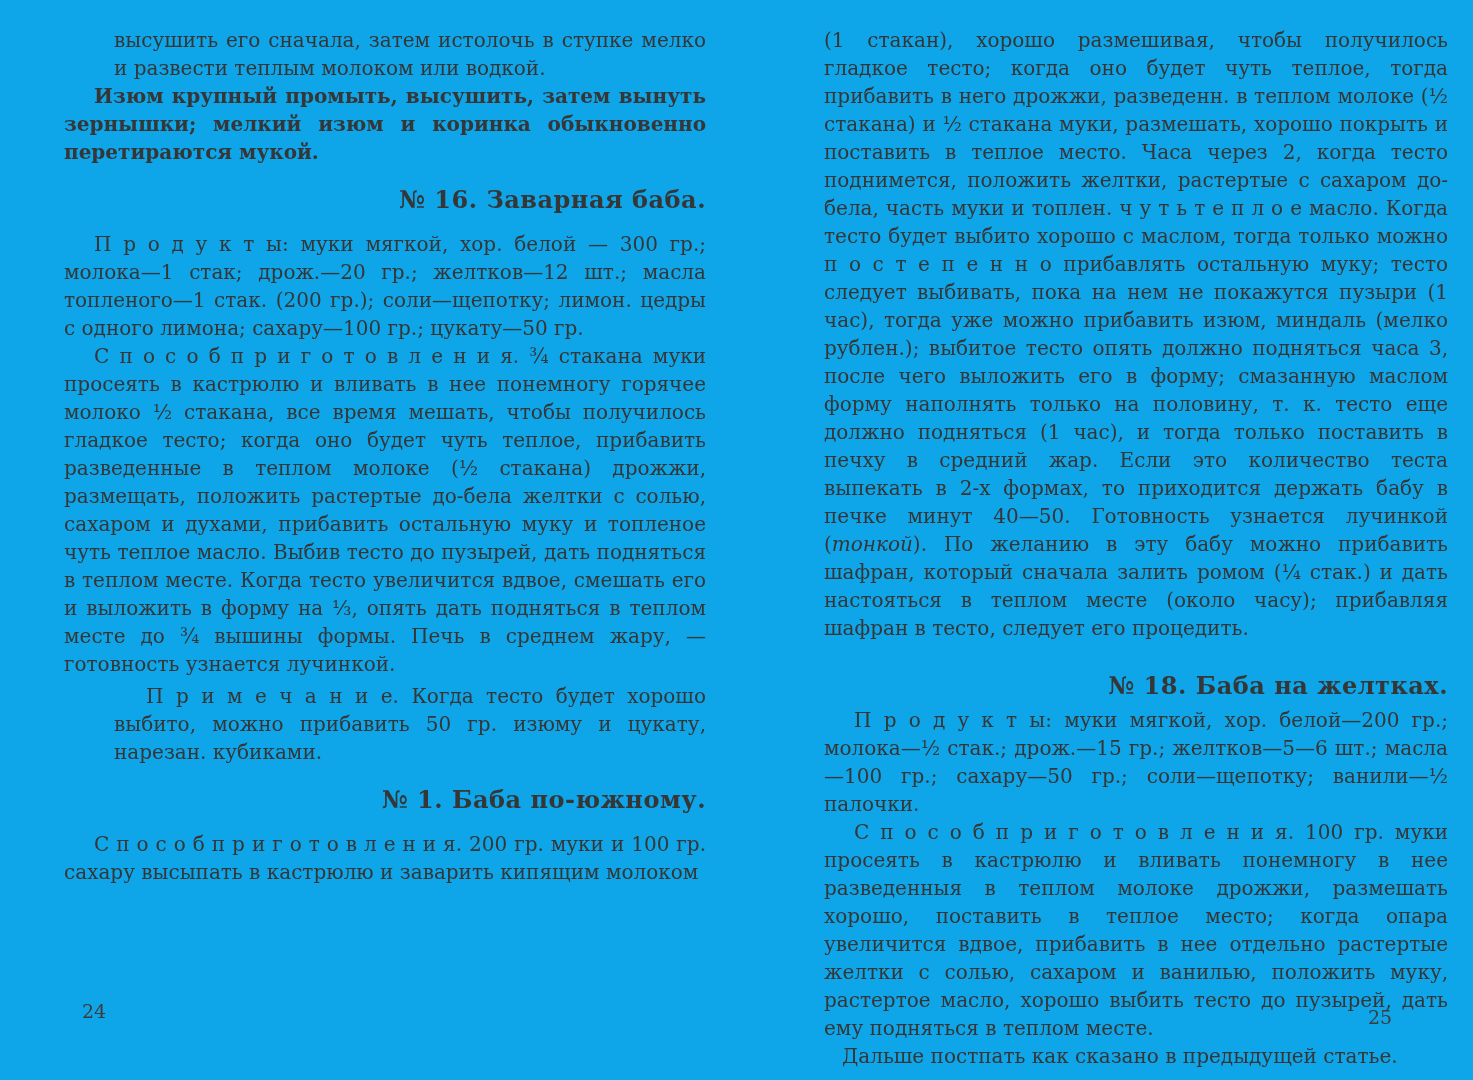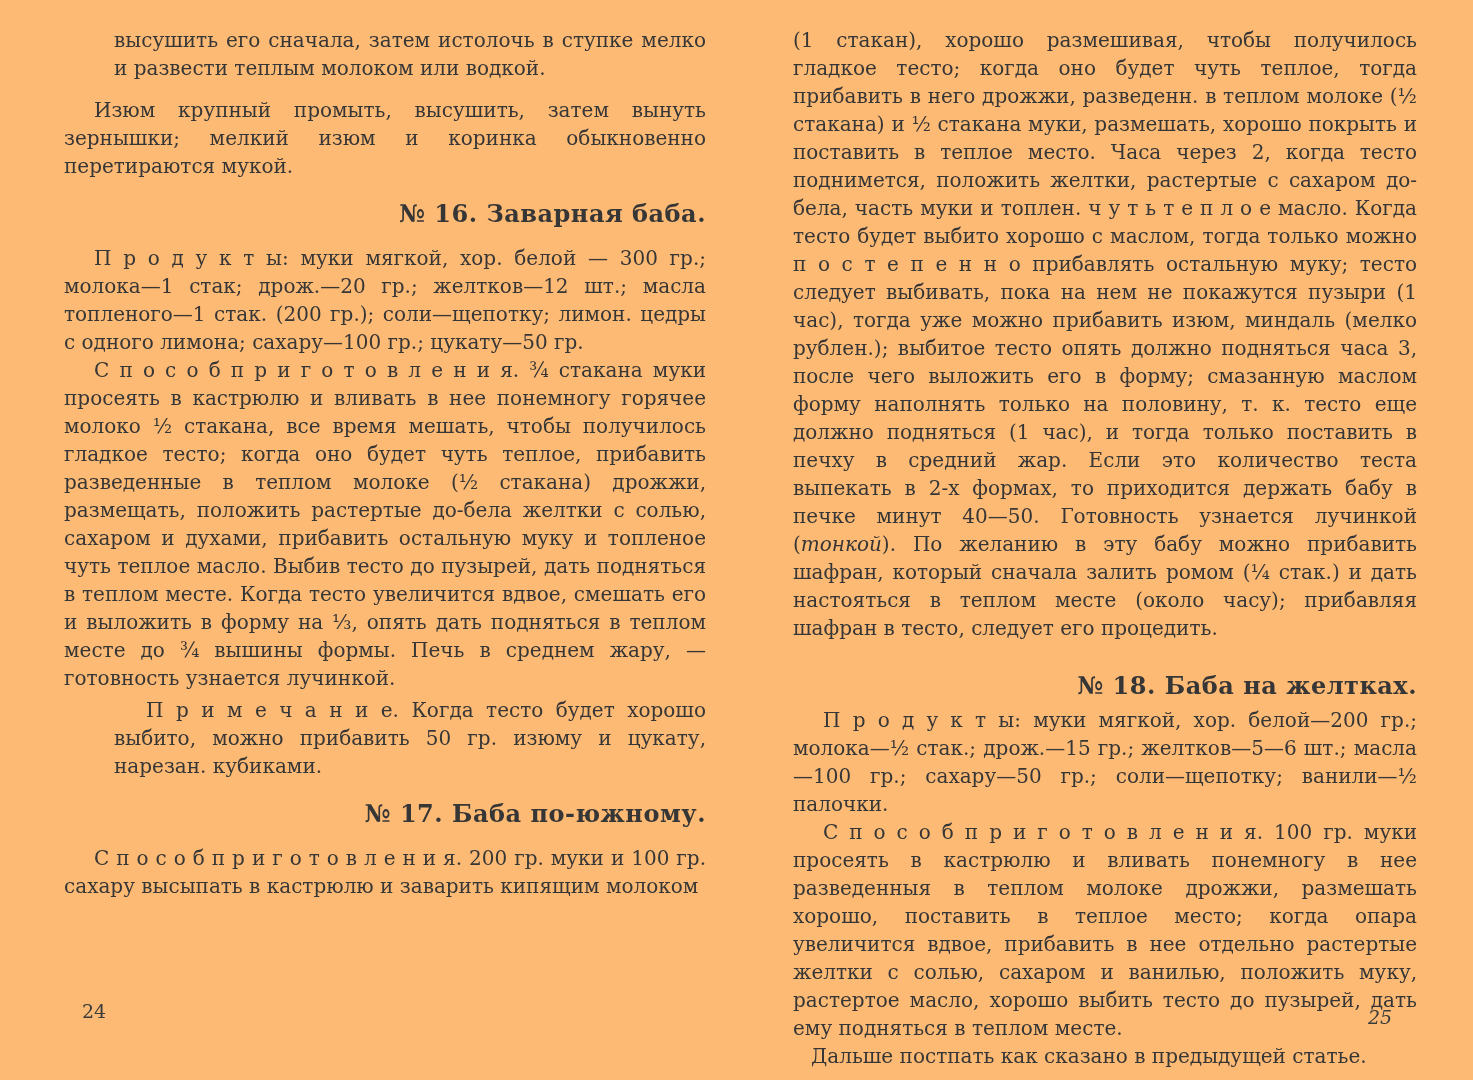--- a/index.html
+++ b/index.html
@@ -4,71 +4,71 @@
 <style>
   html, body {
     margin: 0;
     padding: 0;
     background: #ffffff;
   }
   .book-scan {
     position: relative;
     width: 1473px;
     height: 1080px;
-    background: #fdba74;
+    background: #0ea5e9;
     overflow: hidden;
     font-family: "DejaVu Serif", "Liberation Serif", serif;
     color: #363636;
   }
   .page {
     position: absolute;
     top: 0;
     height: 1080px;
     box-sizing: border-box;
     padding-top: 26px;
     font-size: 20px;
     line-height: 28px;
   }
   .page-left  { left: 64px;  width: 642px; }
-  .page-right { left: 793px; width: 624px; }
+  .page-right { left: 824px; width: 624px; }
 
   p {
     margin: 0;
     text-align: justify;
     text-justify: inter-word;
   }
   .indent { text-indent: 30px; }
   .hang-block {
     margin-left: 50px;
     text-align: justify;
   }
   .note-block {
     margin-left: 50px;
     text-indent: 32px;
     text-align: justify;
     margin-top: 4px;
     margin-bottom: 6px;
   }
-  .gap-sm { margin-top: 14px; }
+  .gap-sm { margin-top: 0; font-weight: bold; }
   .recipe-title {
     text-align: right;
     font-weight: 700;
     font-size: 24px;
     line-height: 28px;
     margin: 20px 0 16px 0;
     letter-spacing: 0.5px;
     text-indent: 0;
   }
   .page-number {
     position: absolute;
     font-size: 19px;
     color: #3c3c3c;
   }
   .page-number-left  { left: 82px;   top: 1000px; }
-  .page-number-right { left: 1368px; top: 1006px; font-style: italic; }
+  .page-number-right { left: 1368px; top: 1006px; }
 </style>
 </head>
 <body>
 
 <div class="book-scan">
 
   <div class="page page-left">
 
     <p class="hang-block">высушить его сначала, затем истолочь в ступке мелко и развести теплым молоком или водкой.</p>
 
@@ -76,21 +76,21 @@
 
     <div class="recipe-title">№ 16. Заварная баба.</div>
 
     <p class="indent">П р о д у к т ы:  муки мягкой, хор. белой — 300 гр.; молока—1 стак; дрож.—20 гр.; желтков—12 шт.; масла топленого—1 стак. (200 гр.); соли—щепотку; лимон. цедры с одного лимона; сахару—100 гр.; цукату—50 гр.</p>
 
     <p class="indent">С п о с о б  п р и г о т о в л е н и я.  ¾ стакана муки просеять в кастрюлю и вливать в нее понемногу горячее молоко ½ стакана, все время мешать, чтобы получилось гладкое тесто; когда оно будет чуть теплое, прибавить разведенные в теплом молоке (½ стакана) дрожжи, размещать, положить растертые до-бела желтки с солью, сахаром и духами, прибавить остальную муку и топленое чуть теплое масло. Выбив тесто до пузырей, дать подняться в теплом месте. Когда тесто увеличится вдвое, смешать его и выложить в форму на ⅓, опять дать подняться в теплом месте до ¾ вышины формы. Печь в среднем жару, — готовность узнается лучинкой.</p>
 
     <p class="note-block">П р и м е ч а н и е.  Когда тесто будет хорошо выбито, можно прибавить 50 гр. изюму и цукату, нарезан. кубиками.</p>
 
 
-    <div class="recipe-title">№ 17. Баба по-южному.</div>
+    <div class="recipe-title">№ 1. Баба по-южному.</div>
 
 
     <p class="indent">С п о с о б  п р и г о т о в л е н и я.  200 гр. муки и 100 гр. сахару высыпать в кастрюлю и заварить кипящим молоком</p>
   </div>
 
   <div class="page page-right">
 
     <p><span>(1 стакан), хорошо размешивая, чтобы получилось гладкое тесто; когда оно будет чуть теплое, тогда прибавить в него дрожжи, разведенн. в теплом молоке (½ стакана) и ½ стакана муки, размешать, хорошо покрыть и поставить в теплое место. Часа через 2, когда тесто поднимется, положить желтки, растертые с сахаром до-бела, часть муки и топлен. ч у т ь  т е п л о е  масло. Когда тесто будет выбито хорошо с маслом, тогда только можно  п о с т е п е н н о  прибавлять остальную муку; тесто следует выбивать, пока на нем не покажутся пузыри (1 час), тогда уже можно прибавить изюм, миндаль (мелко рублен.); выбитое тесто опять должно подняться часа 3, после чего выложить его в форму; смазанную маслом форму наполнять только на половину, т. к. тесто еще должно подняться (1 час), и тогда только поставить в печху в средний жар. Если это количество теста выпекать в 2-х формах, то приходится держать бабу в печке минут 40—50. Готовность узнается лучинкой (</span><span style="font-style: italic;">тонкой</span><span>). По желанию в эту бабу можно прибавить шафран, который сначала залить ромом (¼ стак.) и дать настояться в теплом месте (около часу); прибавляя шафран в тесто, следует его процедить.</span></p>
 
     <div class="recipe-title" style="margin-top:30px; margin-bottom:6px;">№ 18. Баба на желтках.</div>

